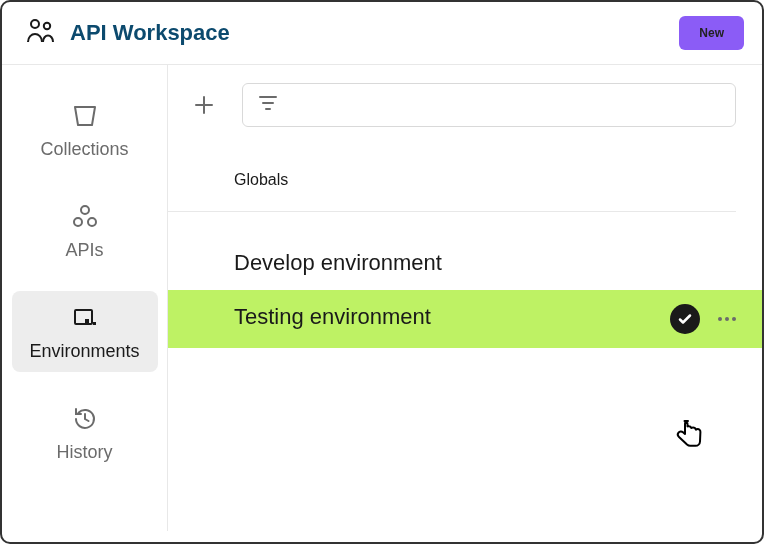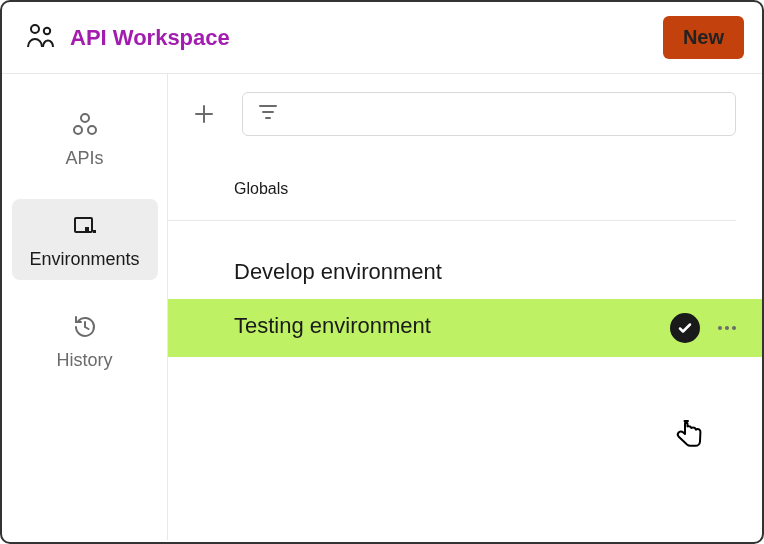--- a/index.html
+++ b/index.html
@@ -21,32 +21,32 @@
     border-bottom: 1px solid #e8e8e8;
   }
   .header-left {
     display: flex;
     align-items: center;
     gap: 14px;
   }
   .workspace-title {
     font-size: 22px;
     font-weight: 600;
-    color: #a21caf;
+    color: #0c4a6e;
   }
   .header-right {
     display: flex;
     gap: 10px;
   }
   .btn {
-    background: #c2410c;
+    background: #8b5cf6;
     border: none;
     border-radius: 6px;
     padding: 10px 20px;
-    font-size: 20px;
+    font-size: 12px;
     font-weight: 600;
     color: #222;
     cursor: pointer;
   }
   .layout {
     display: flex;
     height: calc(100% - 74px);
   }
   .sidebar {
     width: 166px;
@@ -181,20 +181,28 @@
     </span>
     <span class="workspace-title">API Workspace</span>
   </div>
   <div class="header-right">
     <button class="btn">New</button>
   </div>
 </div>
 
 <div class="layout">
   <div class="sidebar">
+    <div class="sidebar-item">
+      <span class="icon">
+        <svg width="28" height="28" viewBox="0 0 28 28" fill="none" stroke="#6b6b6b" stroke-width="2" stroke-linejoin="round">
+          <path d="M4 5h20l-3 18H7L4 5z"></path>
+        </svg>
+      </span>
+      <span class="sidebar-label">Collections</span>
+    </div>
     <div class="sidebar-item">
       <span class="icon">
         <svg width="28" height="28" viewBox="0 0 28 28" fill="none" stroke="#6b6b6b" stroke-width="2">
           <circle cx="14" cy="7" r="4"></circle>
           <circle cx="7" cy="19" r="4"></circle>
           <circle cx="21" cy="19" r="4"></circle>
         </svg>
       </span>
       <span class="sidebar-label">APIs</span>
     </div>

